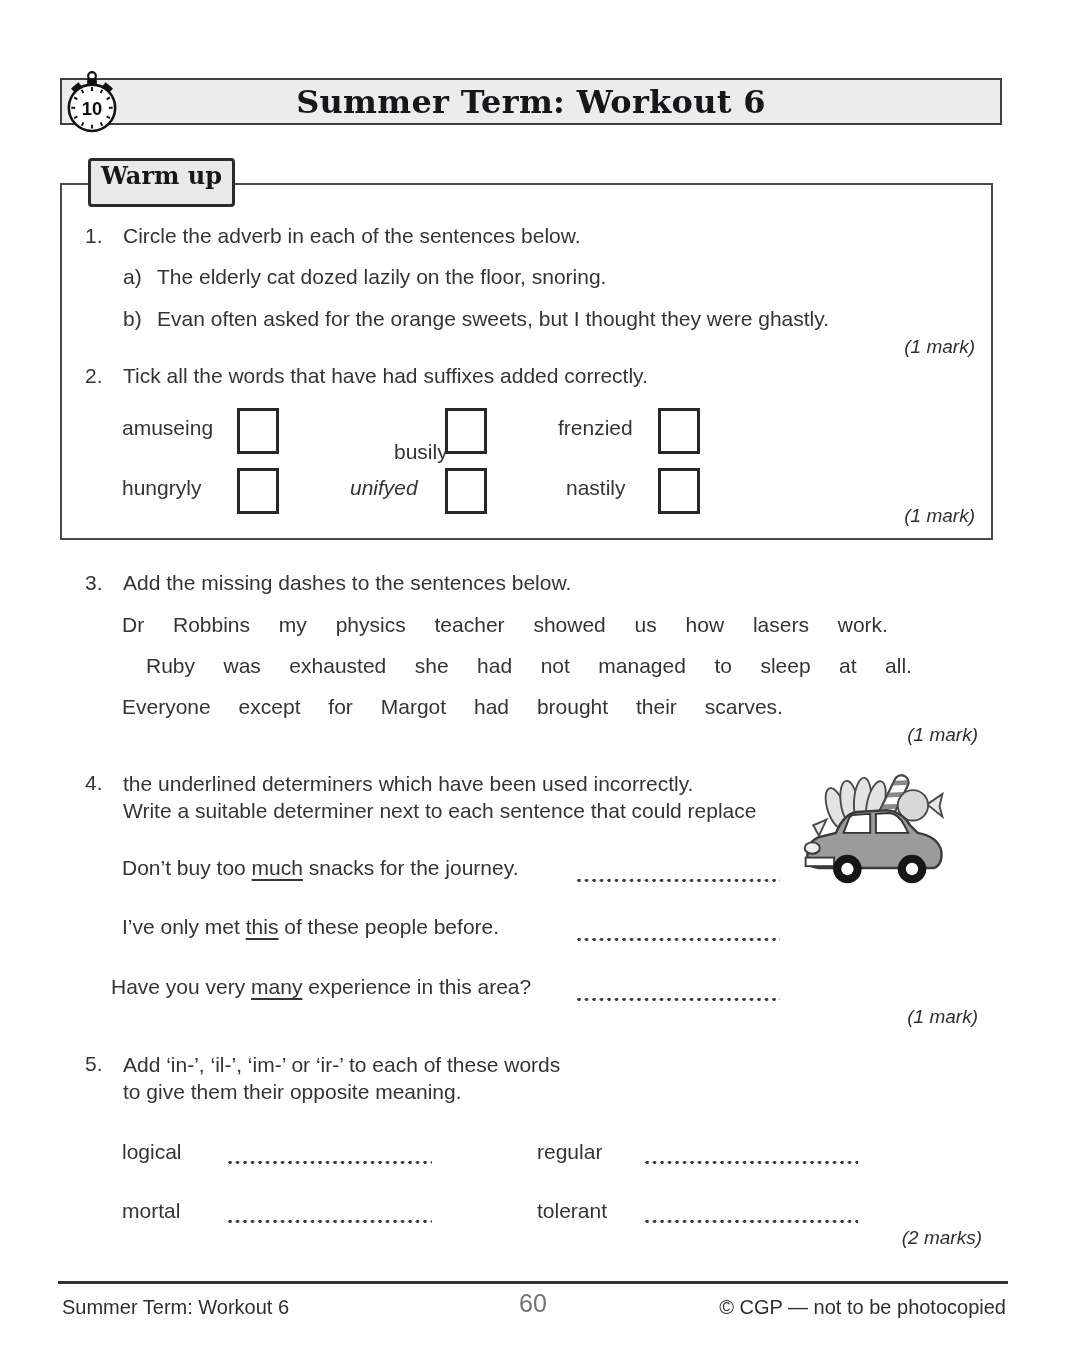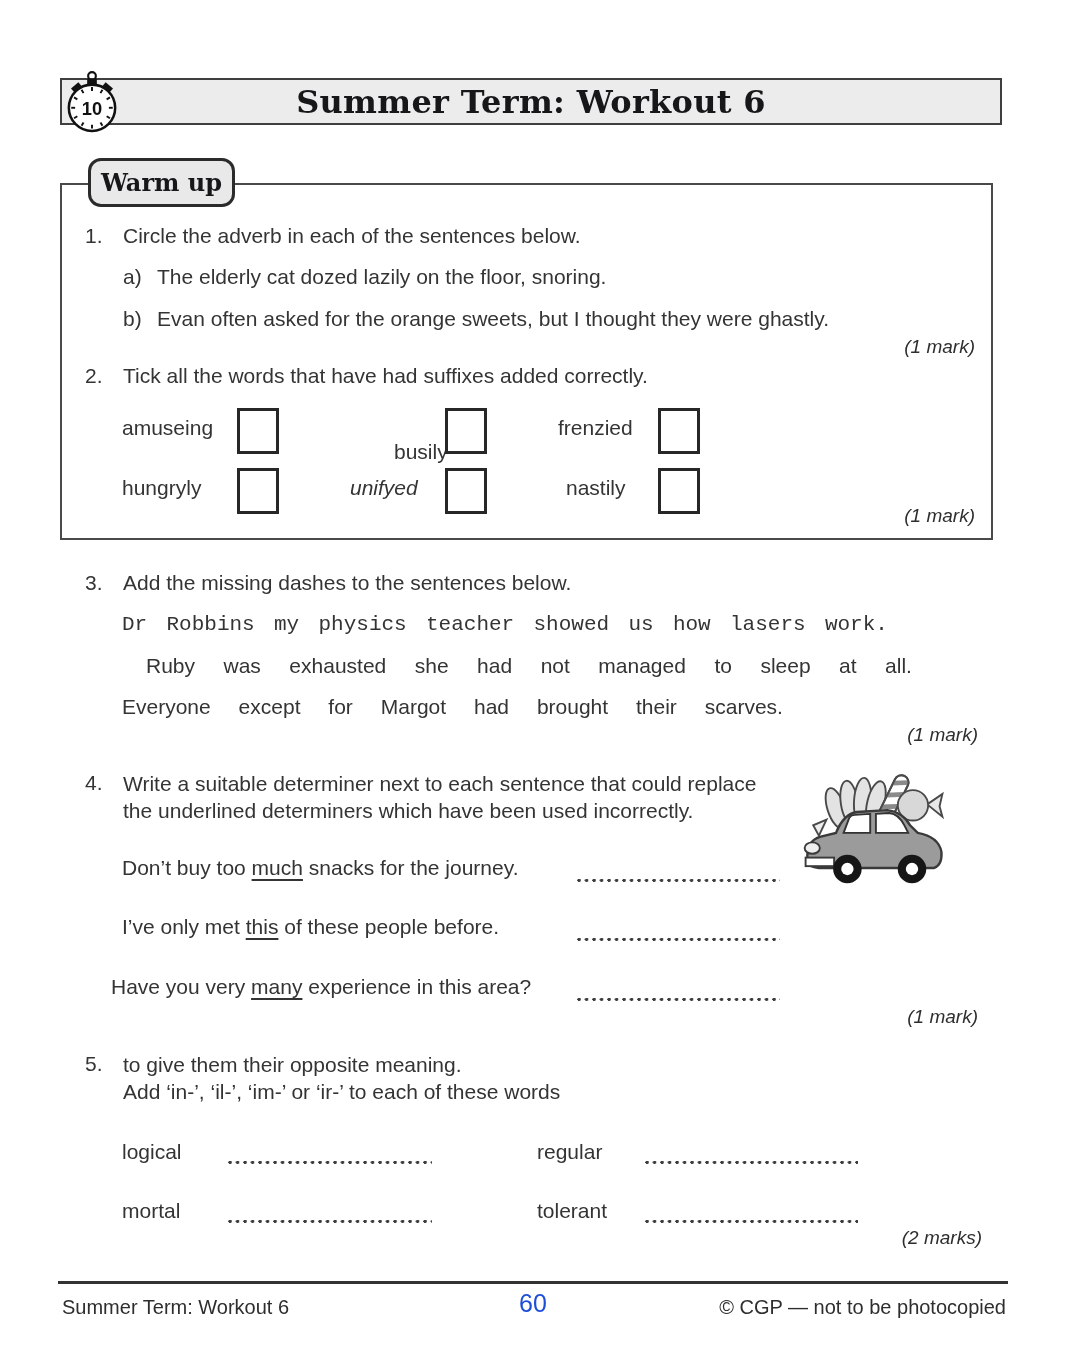--- a/index.html
+++ b/index.html
@@ -9,21 +9,21 @@
   .abs { position:absolute; }
   .slab { font-family:"DejaVu Serif", serif; font-weight:700; color:#17171a; }
 
   .header-bar { left:60px; top:78px; width:942px; height:47px; background:#ececec;
                 border:2px solid #3f3f3f; display:flex; align-items:center; justify-content:center; }
   .header-title { font-size:32px; letter-spacing:.3px; }
   .stopwatch { left:64px; top:70px; z-index:3; }
 
   .warmup-box { left:60px; top:183px; width:933px; height:357px; border:2px solid #4a4a4a; background:#fff; z-index:1; }
   .warmup-badge { left:88px; top:158px; width:147px; height:49px; background:#e9e9e9;
-                  border:3px solid #2b2b2b; border-radius:13px; display:flex; align-items:center;
+                  border:3px solid #2b2b2b; border-radius:4px; display:flex; 
                   justify-content:center; z-index:2; }
   .warmup-label { font-size:24px; }
 
   .qline { display:flex; font-size:21px; line-height:26px; }
   .qnum { flex:0 0 38px; }
   .qtext div { line-height:27px; }
   .subitem { display:flex; font-size:21px; }
   .sublet { flex:0 0 34px; }
   .marks { font-size:19px; font-style:italic; color:#2e2e2e; }
   .word { font-size:21px; }
@@ -32,21 +32,21 @@
   .jline { display:flex; justify-content:space-between; font-size:21px; }
 
   .sentence { font-size:21px; }
   .u { text-decoration:underline; text-decoration-thickness:2px; text-underline-offset:4px; }
   .blank { height:21px;
            background-image:radial-gradient(circle at 2px 2.4px, #3c3c3c 1.5px, transparent 1.9px);
            background-size:7.5px 5px; background-repeat:repeat-x; background-position:left bottom; }
 
   .footer-rule { left:58px; top:1281px; width:950px; height:3px; background:#333; }
   .footer-text { font-size:20px; color:#2e2e2e; }
-  .footer-page { left:0; top:1289px; width:1066px; text-align:center; font-size:25px; color:#1d4ed8; }
+  .footer-page { left:0; top:1289px; width:1066px; text-align:center; font-size:25px; color:#737373; }
 </style>
 </head>
 <body>
 
 <div class="page">
 
   <div class="abs header-bar">
     <span class="slab header-title">Summer Term: Workout 6</span>
   </div>
   <svg class="abs stopwatch" width="56" height="64" viewBox="0 0 58 66">
@@ -109,21 +109,21 @@
   <span class="abs checkbox" style="left:445px; top:468px; z-index:2;"></span>
   <span class="abs word" style="left:558px; top:476px; z-index:2;margin-left:8px;">nastily</span>
   <span class="abs checkbox" style="left:658px; top:468px; z-index:2;"></span>
 
   <div class="abs marks" style="top:505px; right:91px; z-index:2;">(1 mark)</div>
 
   <div class="abs qline" style="left:85px; top:570px;">
     <span class="qnum">3.</span>
     <span>Add the missing dashes to the sentences below.</span>
   </div>
-  <div class="abs jline" style="left:122px; top:613px; width:766px;font-family:Liberation Mono, monospace;">
+  <div class="abs jline" style="left:122px; top:613px; width:766px;">
       <span>Dr</span>
       <span>Robbins</span>
       <span>my</span>
       <span>physics</span>
       <span>teacher</span>
       <span>showed</span>
       <span>us</span>
       <span>how</span>
       <span>lasers</span>
       <span>work.</span>
@@ -149,22 +149,22 @@
       <span>had</span>
       <span>brought</span>
       <span>their</span>
       <span>scarves.</span>
     </div>
   <div class="abs marks" style="top:724px; right:88px;">(1 mark)</div>
 
   <div class="abs qline" style="left:85px; top:770px;">
     <span class="qnum">4.</span>
     <span class="qtext">
+      <div>the underlined determiners which have been used incorrectly.</div>
       <div>Write a suitable determiner next to each sentence that could replace</div>
-      <div>the underlined determiners which have been used incorrectly.</div>
     </span>
   </div>
 
   <svg class="abs" style="left:798px; top:770px;" width="152" height="122" viewBox="0 0 160 128">
     <g fill="#e3e3e3" stroke="#4a4a4a" stroke-width="2">
       <ellipse cx="40" cy="40" rx="9" ry="22" transform="rotate(-18 40 40)"></ellipse>
       <ellipse cx="54" cy="34" rx="9" ry="23" transform="rotate(-8 54 34)"></ellipse>
       <ellipse cx="68" cy="32" rx="9" ry="24" transform="rotate(4 68 32)"></ellipse>
       <ellipse cx="82" cy="34" rx="9" ry="23" transform="rotate(14 82 34)"></ellipse>
       <path d="M30,52 l-14,6 6,11 z" fill="#eee"></path>
@@ -200,22 +200,22 @@
   <div class="abs sentence" style="left:111px; top:975px;">
     <span>Have you very </span><span class="u">many</span><span> experience in this area?</span>
   </div>
   <div class="abs blank" style="left:577px; top:981px; width:203px;"></div>
 
   <div class="abs marks" style="top:1006px; right:88px;">(1 mark)</div>
 
   <div class="abs qline" style="left:85px; top:1051px;">
     <span class="qnum">5.</span>
     <span class="qtext">
+      <div>Add ‘in-’, ‘il-’, ‘im-’ or ‘ir-’ to each of these words</div>
       <div>to give them their opposite meaning.</div>
-      <div>Add ‘in-’, ‘il-’, ‘im-’ or ‘ir-’ to each of these words</div>
     </span>
   </div>
 
   <span class="abs word" style="left:122px; top:1140px;">logical</span>
   <div class="abs blank" style="left:228px; top:1144px; width:204px;"></div>
   <span class="abs word" style="left:537px; top:1140px;">regular</span>
   <div class="abs blank" style="left:645px; top:1144px; width:213px;"></div>
 
   <span class="abs word" style="left:122px; top:1199px;">mortal</span>
   <div class="abs blank" style="left:228px; top:1203px; width:204px;"></div>

